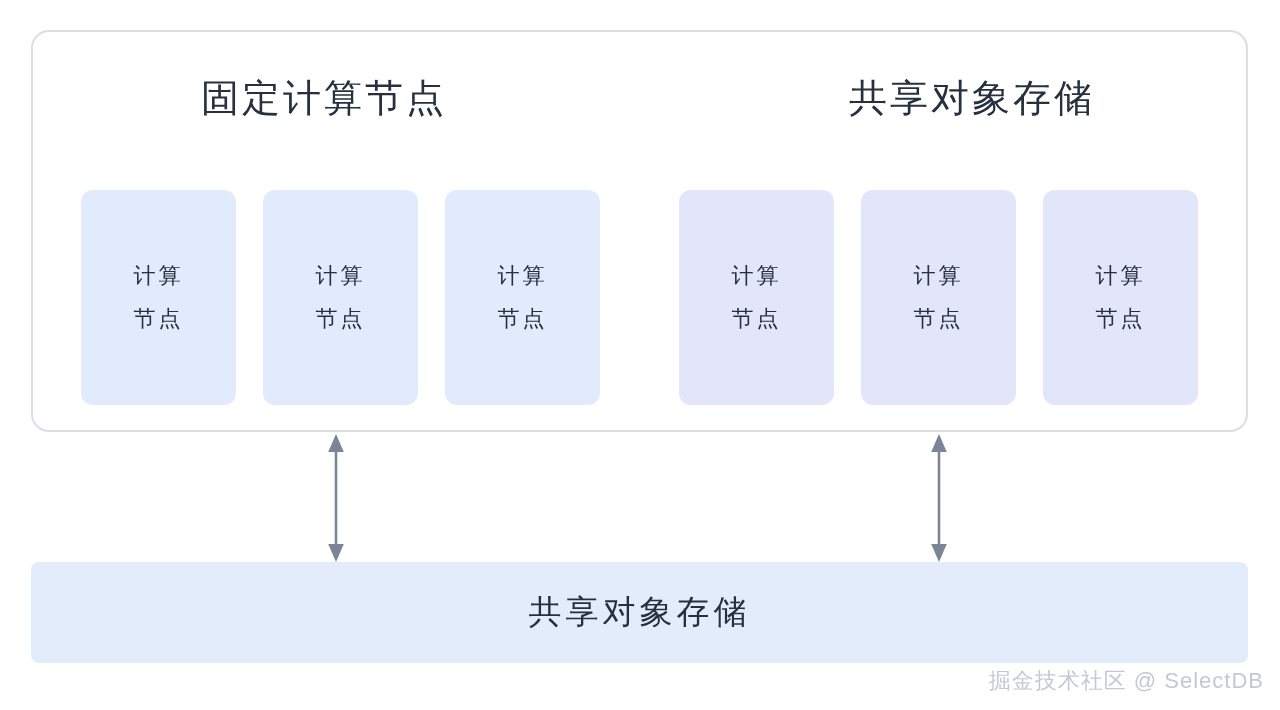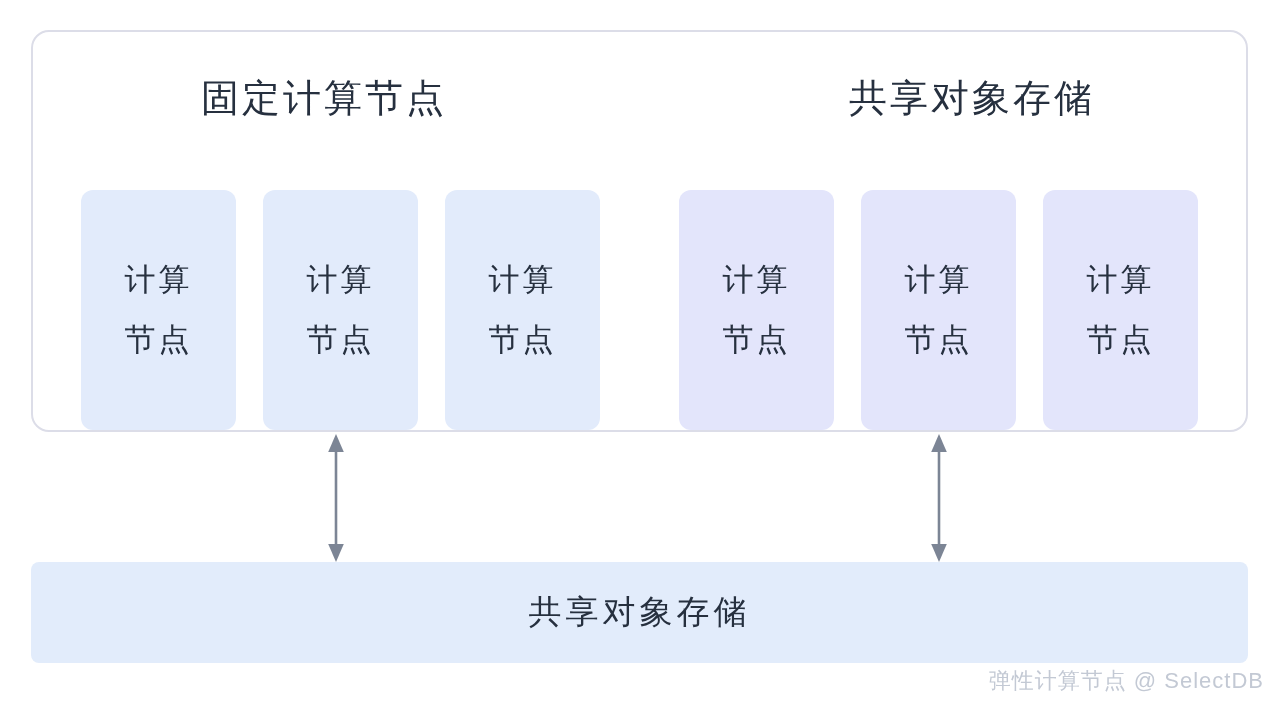--- a/index.html
+++ b/index.html
@@ -49,27 +49,27 @@
     position: absolute;
     top: 158px;
     display: flex;
     gap: 27px;
   }
   .node-row.fixed   { left: 48px; }
   .node-row.elastic { left: 646px; }
 
   .node-box {
     width: 155px;
-    height: 240px;
+    height: 215px;
     border-radius: 12px;
     display: flex;
     flex-direction: column;
     align-items: center;
     justify-content: center;
-    font-size: 31px;
+    font-size: 22px;
     line-height: 1.95;
     letter-spacing: 3px;
     color: #26303f;
     white-space: nowrap;
   }
   .node-box.fixed   { background: #e2ebfb; }
   .node-box.elastic { background: #e3e5fb; }
   .node-line { display: block; }
 
   
@@ -165,13 +165,13 @@
 <svg class="arrow right" viewBox="0 0 26 132">
   <line x1="13" y1="18" x2="13" y2="114" stroke="#7c8595" stroke-width="2.6"></line>
   <polygon points="13,2 5.2,20 20.8,20" fill="#7c8595"></polygon>
   <polygon points="13,130 5.2,112 20.8,112" fill="#7c8595"></polygon>
 </svg>
 
 <div class="storage-bar">
   <span class="storage-label">共享对象存储</span>
 </div>
 
-<div class="watermark">弹性计算节点 @ SelectDB</div>
+<div class="watermark">掘金技术社区 @ SelectDB</div>
 
 </body></html>

